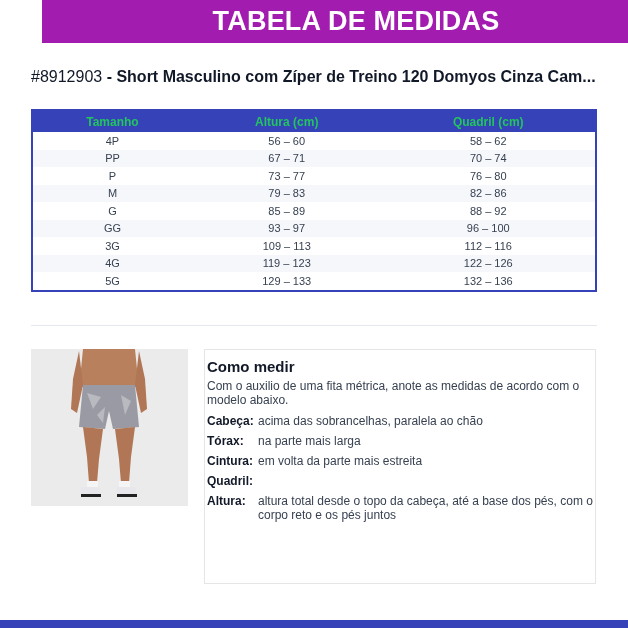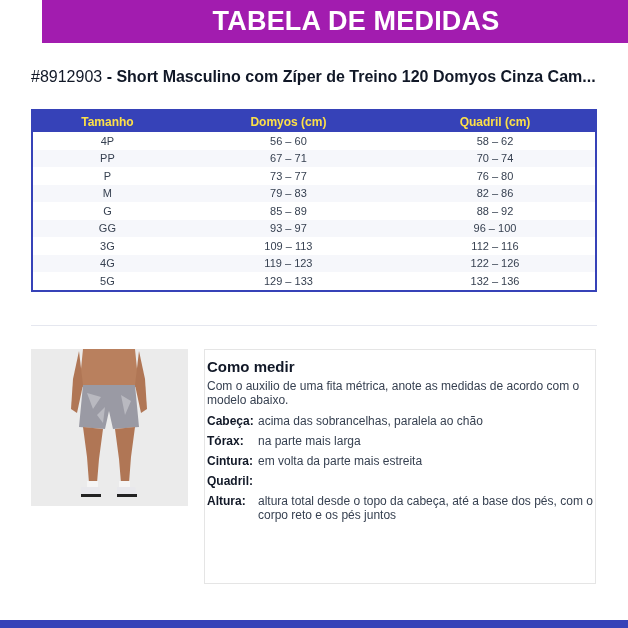--- a/index.html
+++ b/index.html
@@ -7,21 +7,21 @@
          font-family:"Liberation Sans", sans-serif; color:#1f2937; }
   .header { position:absolute; left:0; top:0; width:628px; height:43px; background:#a21caf;
             display:flex; align-items:center; justify-content:center;margin-left:42px; }
   .header h1 { margin:0; color:#fff; font-size:27px; font-weight:bold; letter-spacing:0.2px; }
   .product { position:absolute; left:31px; top:68px; width:570px; font-size:16px; white-space:nowrap;
              overflow:hidden; color:#111827; }
   .product .code { font-weight:normal; }
   .product .name { font-weight:bold; }
   table.sizes { position:absolute; left:31px; top:109px; width:566px; border-collapse:collapse;
                 border:2px solid #3642b8; font-size:11px; }
-  table.sizes th { background:#3642b8; color:#fde047; font-weight:bold; font-size:12px; height:21px; padding:0; text-align:center; }
+  table.sizes th { background:#3642b8; color:#22c55e; font-weight:bold; font-size:12px; height:21px; padding:0; text-align:center; }
   table.sizes td { height:17.5px; padding:0; text-align:center; color:#374151; }
   table.sizes tr:nth-child(even) td { background:#f6f7fb; }
   table.sizes tr:nth-child(odd) td { background:#ffffff; }
   .divider { position:absolute; left:31px; top:325px; width:566px; height:1px; background:#e5e7ef; }
   .photo { position:absolute; left:31px; top:349px; width:157px; height:157px; background:#ebebeb; overflow:hidden; }
   .howto { position:absolute; left:204px; top:349px; width:392px; height:235px; border:1px solid #e5e5e5;
            box-sizing:border-box; padding:8px 2px; }
   .howto h2 { margin:0 0 4px 0; font-size:15px; font-weight:bold; color:#111827; }
   .howto p { margin:0 0 7px 0; font-size:12px; line-height:14px; color:#374151; }
   .howto .row { display:flex; font-size:12px; line-height:14px; margin-bottom:6px; color:#374151; }
@@ -36,21 +36,21 @@
 </div>
 
 <div class="product">
   <span class="code">#8912903</span><span class="name"> - </span><span class="name">Short Masculino com Zíper de Treino 120 Domyos Cinza Cam...</span>
 </div>
 
 <table class="sizes">
   <thead>
     <tr>
       <th>Tamanho</th>
-      <th>Domyos (cm)</th>
+      <th>Altura (cm)</th>
       <th>Quadril (cm)</th>
     </tr>
   </thead>
   <tbody>
     <tr>
         <td>4P</td>
         <td>56 – 60</td>
         <td>58 – 62</td>
       </tr>
     <tr>

